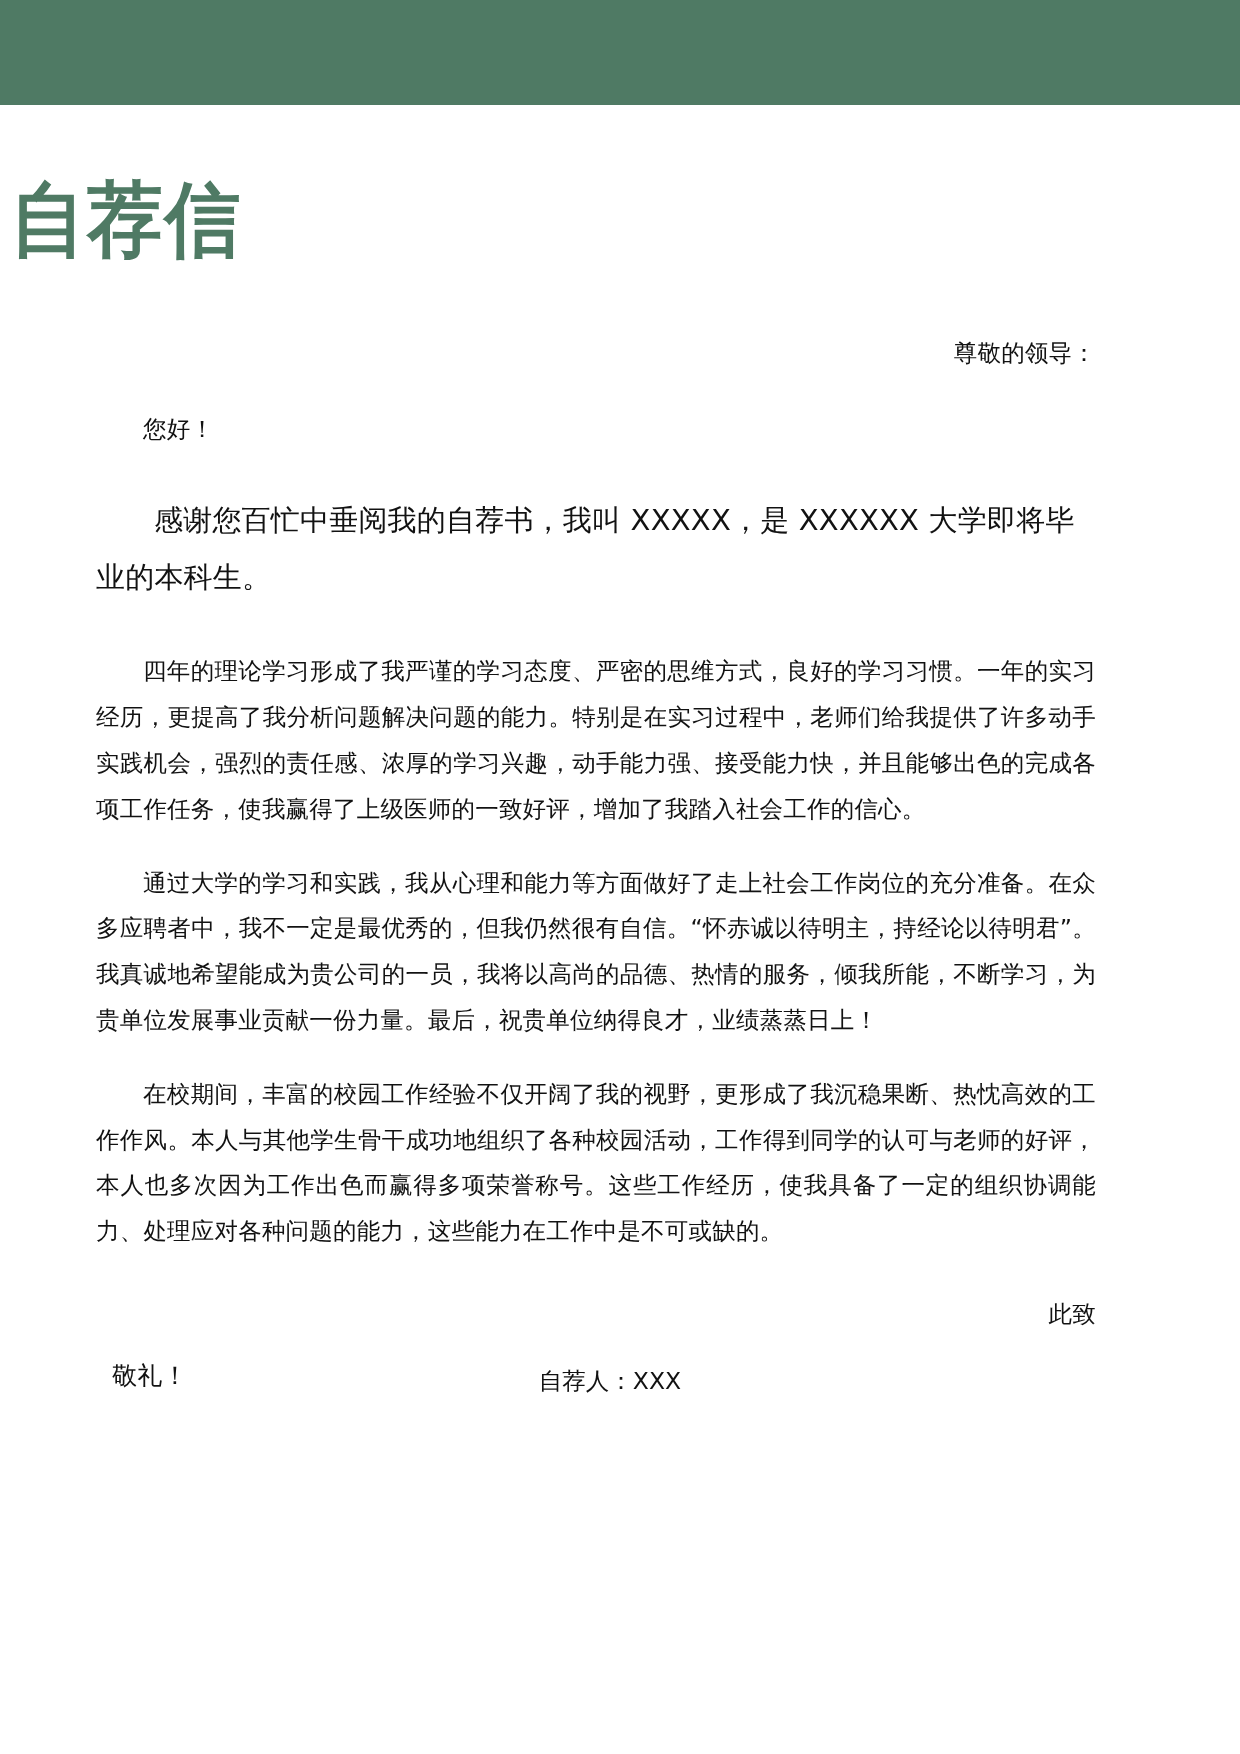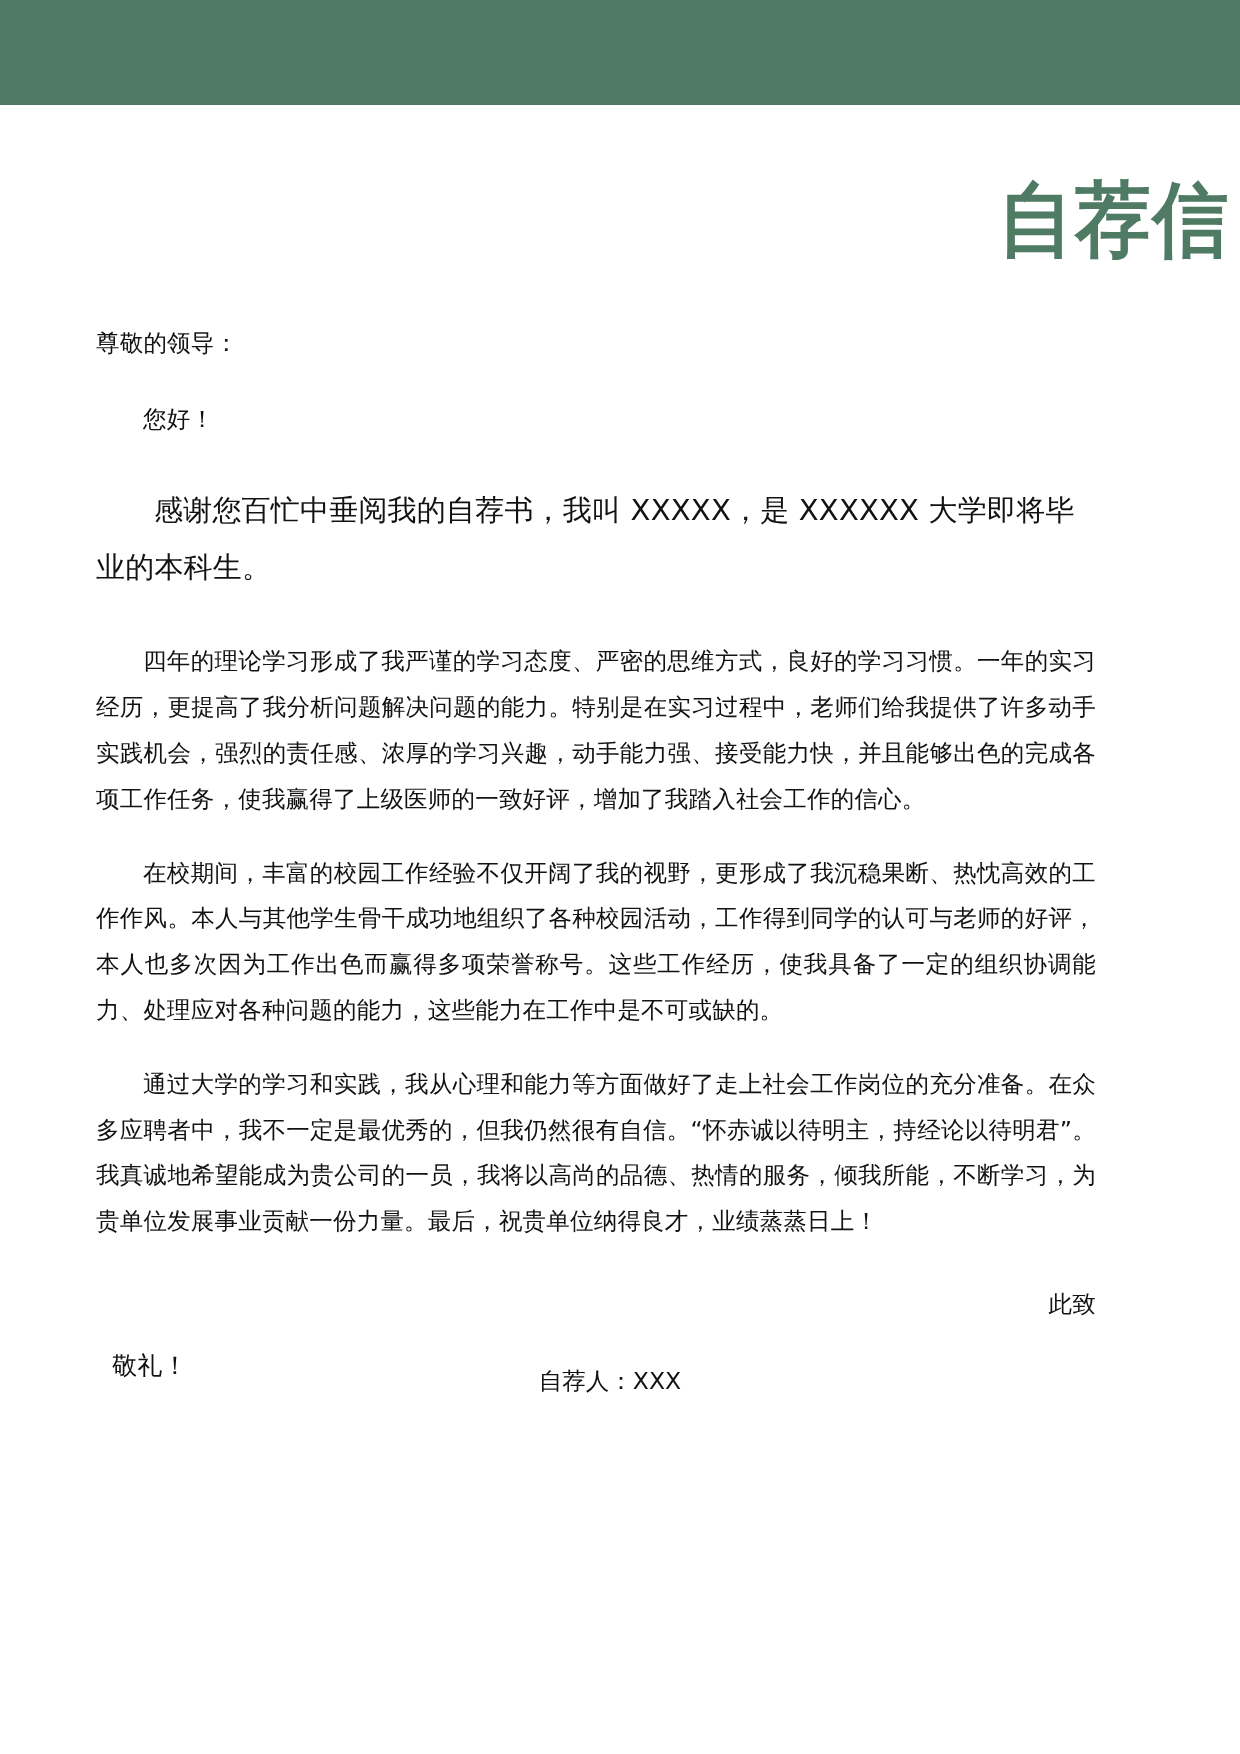--- a/index.html
+++ b/index.html
@@ -35,21 +35,21 @@
     background: #ffffff;
     box-sizing: border-box;
   }
 
   
   .title-wrap {
     position: absolute;
     top: 70px;
     left: 0;
     width: 1240px;
-    text-align: right;
+    text-align: left;
   }
   .doc-title {
     display: inline-block;
     font-family: "DejaVu Sans", "Liberation Sans", sans-serif;
     font-size: 82px;
     font-weight: 700;
     letter-spacing: 2px;
     color: #4F7A64;
     line-height: 1.1;
     transform: scaleX(0.92);
@@ -62,23 +62,24 @@
     top: 220px;
     left: 96px;
     width: 1000px;
     font-size: 23.5px;
     line-height: 1.95;
     color: #121212;
     letter-spacing: 0.2px;
   }
 
   .salutation {
-    margin: 0 0 38px 0;
+    margin: 10px 0 38px 0;
     font-size: 23.5px;
     line-height: 1.6;
+    text-align: right;
   }
 
   .para {
     margin: 0 0 28px 0;
     text-indent: 2em;
     text-align: justify;
     text-justify: inter-ideograph;
     font-size: 23.5px;
     line-height: 1.95;
   }
@@ -143,23 +144,23 @@
   <div class="letter">
 
     <p class="salutation">尊敬的领导：</p>
 
     <p class="para-greeting">您好！</p>
 
     <p class="para-intro">感谢您百忙中垂阅我的自荐书，我叫 XXXXX，是 XXXXXX 大学即将毕业的本科生。</p>
 
     <p class="para">四年的理论学习形成了我严谨的学习态度、严密的思维方式，良好的学习习惯。一年的实习经历，更提高了我分析问题解决问题的能力。特别是在实习过程中，老师们给我提供了许多动手实践机会，强烈的责任感、浓厚的学习兴趣，动手能力强、接受能力快，并且能够出色的完成各项工作任务，使我赢得了上级医师的一致好评，增加了我踏入社会工作的信心。</p>
 
+    <p class="para">通过大学的学习和实践，我从心理和能力等方面做好了走上社会工作岗位的充分准备。在众多应聘者中，我不一定是最优秀的，但我仍然很有自信。“怀赤诚以待明主，持经论以待明君”。我真诚地希望能成为贵公司的一员，我将以高尚的品德、热情的服务，倾我所能，不断学习，为贵单位发展事业贡献一份力量。最后，祝贵单位纳得良才，业绩蒸蒸日上！</p>
+
     <p class="para">在校期间，丰富的校园工作经验不仅开阔了我的视野，更形成了我沉稳果断、热忱高效的工作作风。本人与其他学生骨干成功地组织了各种校园活动，工作得到同学的认可与老师的好评，本人也多次因为工作出色而赢得多项荣誉称号。这些工作经历，使我具备了一定的组织协调能力、处理应对各种问题的能力，这些能力在工作中是不可或缺的。</p>
-
-    <p class="para">通过大学的学习和实践，我从心理和能力等方面做好了走上社会工作岗位的充分准备。在众多应聘者中，我不一定是最优秀的，但我仍然很有自信。“怀赤诚以待明主，持经论以待明君”。我真诚地希望能成为贵公司的一员，我将以高尚的品德、热情的服务，倾我所能，不断学习，为贵单位发展事业贡献一份力量。最后，祝贵单位纳得良才，业绩蒸蒸日上！</p>
 
     <div class="closing-block">
       <p class="closing-line-1">此致</p>
       <p class="closing-line-2">敬礼！</p>
     </div>
 
   </div>
 
   <div class="signature">
     <p class="sig-name">自荐人：XXX</p>

